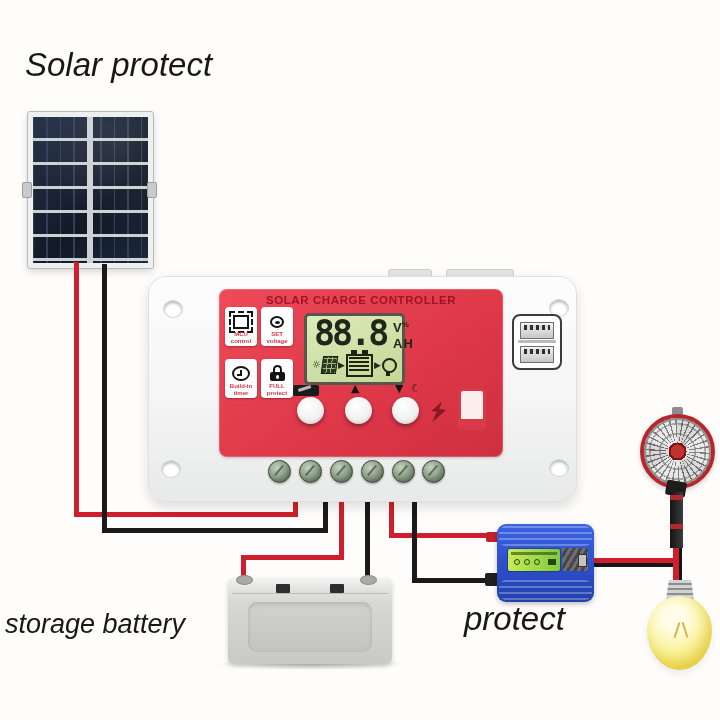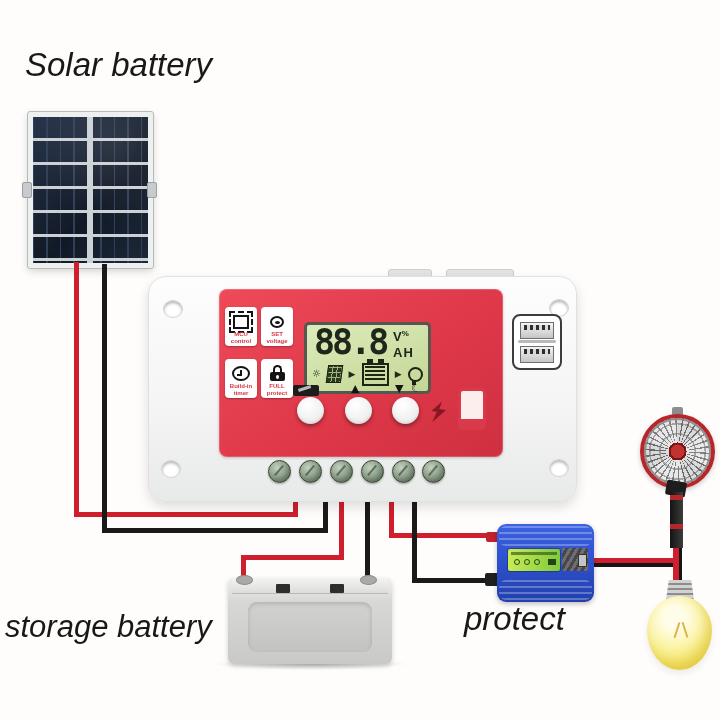--- a/index.html
+++ b/index.html
@@ -57,21 +57,21 @@
   .icon-gear::after{content:"";position:absolute;inset:2.5px;background:#141414;border-radius:50%;}
   .icon-clock{position:relative;width:14px;height:14px;border:2.5px solid #141414;border-radius:50%;margin:3px 0 2px;}
   .icon-clock::before{content:"";position:absolute;left:6px;top:2px;width:2px;height:5px;background:#141414;}
   .icon-clock::after{content:"";position:absolute;left:2.5px;top:6px;width:5px;height:2px;background:#141414;}
   .icon-lock{position:relative;width:15px;height:11px;background:#141414;border-radius:2px;margin:9px 0 2px;}
   .icon-lock::before{content:"";position:absolute;left:3px;top:-7px;width:5px;height:7px;
     border:2.5px solid #141414;border-bottom:none;border-radius:5px 5px 0 0;}
   .icon-lock::after{content:"";position:absolute;left:6px;top:3px;width:3px;height:4px;background:#fff;border-radius:50%;}
 
   
-  .lcd{position:absolute;left:85px;top:33px;width:127px;height:72px;border:3px solid #57574e;
+  .lcd{position:absolute;left:85px;top:24px;width:101px;height:72px;border:3px solid #57574e;
     border-radius:5px;background:linear-gradient(160deg,#dcebbb,#c3d795);box-sizing:border-box;}
   .lcd-digits{position:absolute;left:7px;top:-3px;font-family:"DejaVu Sans Mono",monospace;
     font-weight:700;font-size:35px;letter-spacing:-3px;color:#20271a;}
   .lcd-vrow{position:absolute;left:86px;top:4px;font-weight:700;color:#20271a;font-size:13px;}
   .lcd-vrow sup{font-size:8px;}
   .lcd-ah{position:absolute;left:86px;top:20px;font-weight:700;color:#20271a;font-size:13px;letter-spacing:1px;}
   .lcd-icons{position:absolute;left:3px;right:3px;bottom:3px;height:28px;display:flex;
     align-items:center;justify-content:space-between;padding:0 2px;}
   .lcd-glyph{font-family:"DejaVu Sans",sans-serif;color:#222a18;line-height:1;}
   .ic-minipanel{width:13px;height:16px;border:1px solid #1d2414;transform:skewX(-8deg);
@@ -169,22 +169,22 @@
     background:radial-gradient(circle at 42% 30%,#fffdea 0 16%,#fbf4a8 45%,#f4e765 75%,#eedc4f);
     box-shadow:inset -5px -7px 12px rgba(210,175,40,.45),0 4px 7px rgba(0,0,0,.07);}
   .bulb-filament{position:absolute;left:676px;top:622px;width:1.5px;height:16px;background:#d8b44a;transform:rotate(18deg);}
   .bulb-filament.f2{left:684px;transform:rotate(-18deg);}
 </style>
 </head>
 <body>
 
 <div class="canvas">
 
-  <div class="caption" style="left:25px;top:46px;font-size:33px;">Solar battery</div>
-  <div class="caption" style="left:5px;top:609px;font-size:31px;">storage battery</div>
+  <div class="caption" style="left:25px;top:46px;font-size:33px;">Solar protect</div>
+  <div class="caption" style="left:5px;top:609px;font-size:27px;">storage battery</div>
   <div class="caption" style="left:464px;top:600px;font-size:33px;">protect</div>
 
   <div class="solar-panel"></div>
   <div class="sp-clip" style="left:22px;top:182px;"></div>
   <div class="sp-clip" style="left:147px;top:182px;"></div>
 
   <div class="wire red" style="left:74px;top:262px;width:5px;height:255px;"></div>
   <div class="wire red" style="left:74px;top:512px;width:224px;height:5px;"></div>
   <div class="wire red" style="left:293px;top:497px;width:5px;height:20px;"></div>
   <div class="wire black" style="left:102px;top:264px;width:5px;height:269px;"></div>
@@ -207,20 +207,21 @@
   <div class="ctrl-tab" style="left:388px;top:269px;width:42px;height:9px;"></div>
   <div class="ctrl-tab" style="left:446px;top:269px;width:66px;height:9px;"></div>
 
   <div class="ctrl-body">
     <div class="ctrl-hole" style="left:14px;top:23px;"></div>
     <div class="ctrl-hole" style="left:12px;top:183px;"></div>
     <div class="ctrl-hole" style="left:400px;top:22px;"></div>
     <div class="ctrl-hole" style="left:400px;top:182px;"></div>
 
     <div class="ctrl-face">
+      <div class="ctrl-title">SOLAR CHARGE CONTROLLER</div>
 
       <div class="fbtn" style="left:6px;top:18px;">
         <div class="icon-mcu"></div>
         <div class="fbtn-lbl">
           <span style="display:block">MCU</span>
           <span style="display:block">control</span>
         </div>
       </div>
       <div class="fbtn" style="left:42px;top:18px;">
         <div class="icon-gear"></div>

